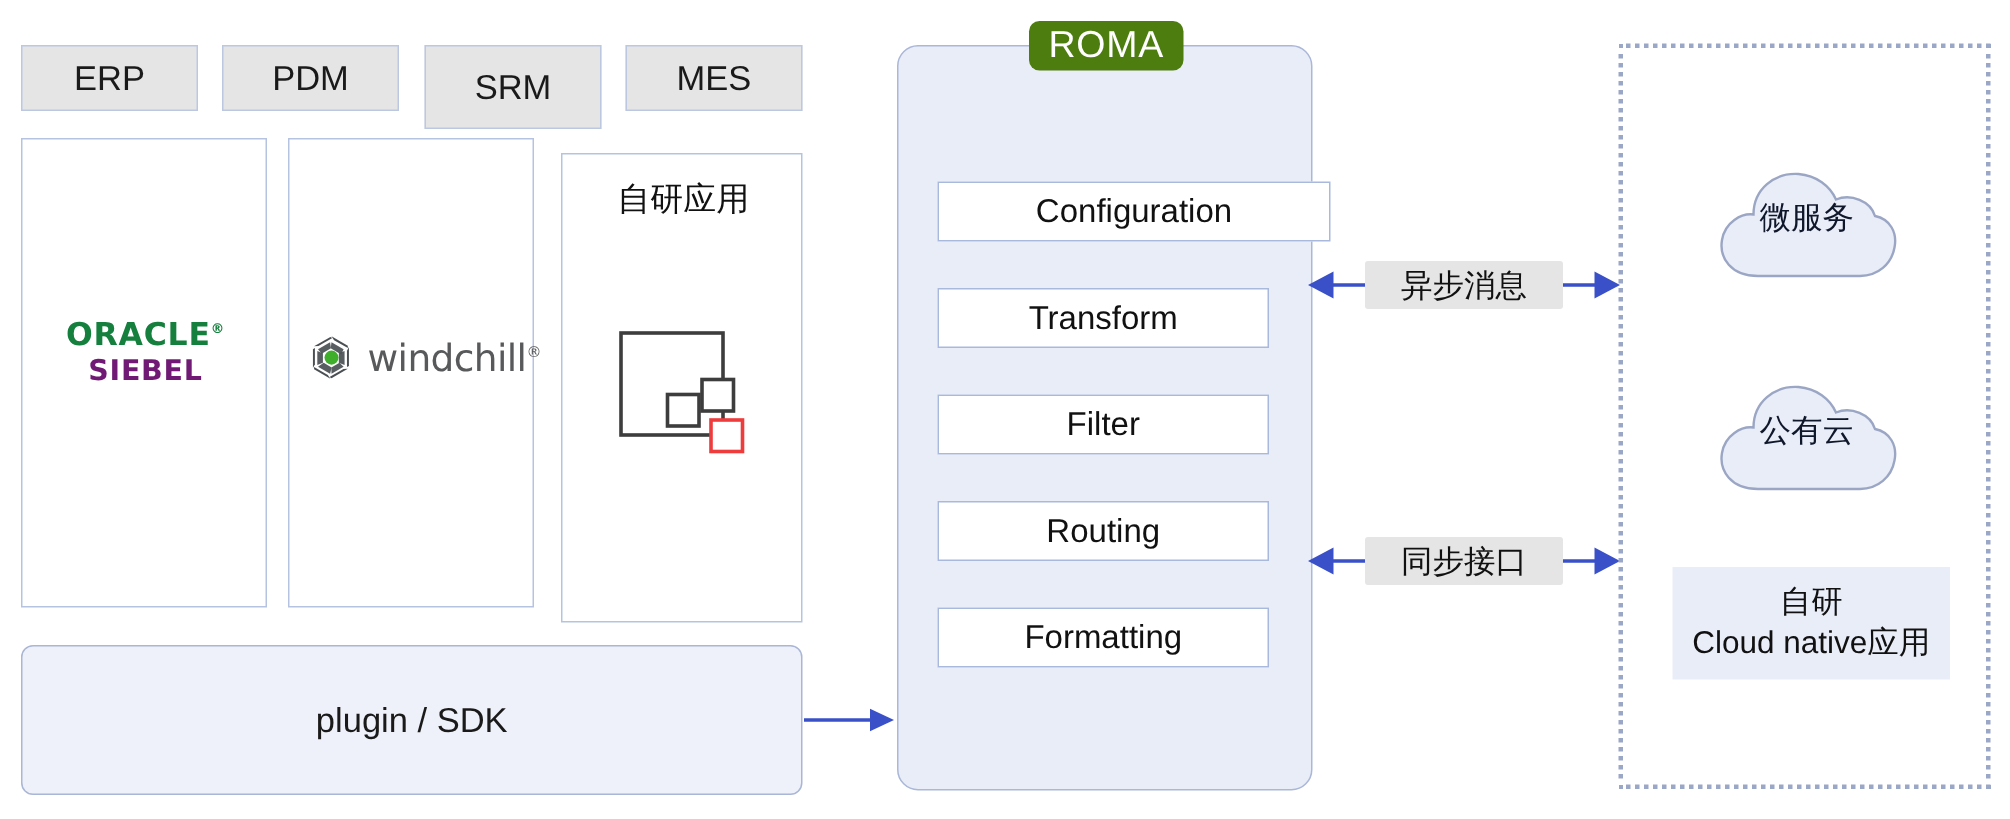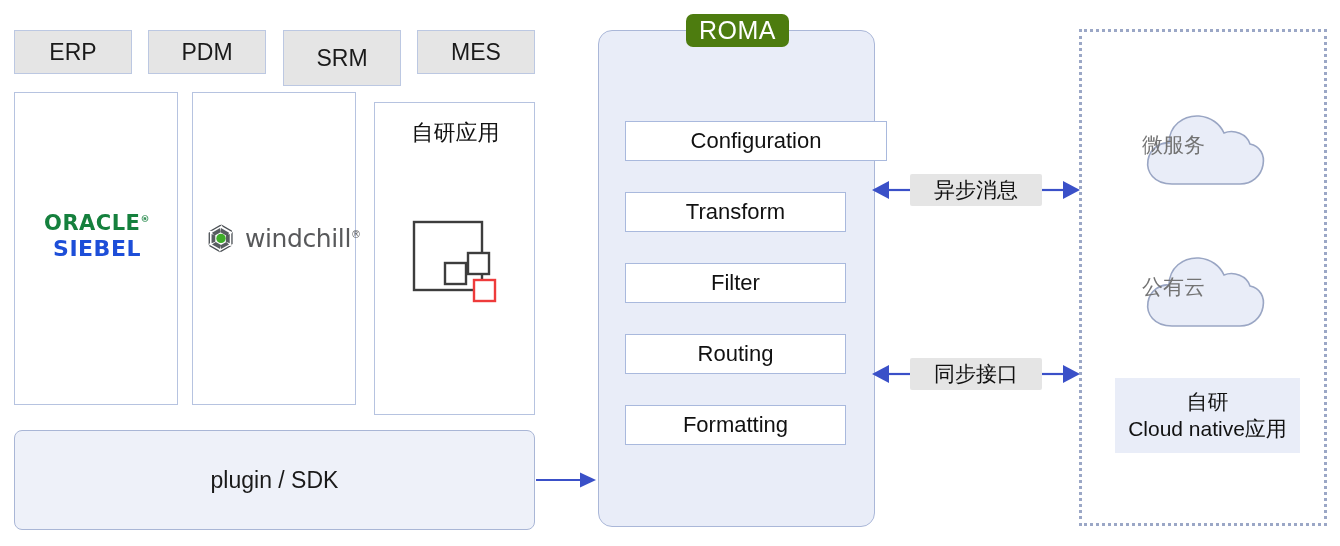--- a/index.html
+++ b/index.html
@@ -82,23 +82,23 @@
   .dotted-region {
     border: 3px dotted #9ba7c6;
     background: transparent;
   }
 
   .cloud-label {
     position: absolute;
     width: 100%;
     top: 50%;
     transform: translateY(-46%);
-    text-align: left;
+    text-align: center;
     font-size: 21px;
-    color: #737373;
+    color: #0f172a;
     pointer-events: none;
   }
   .cloud-wrap { position: absolute; }
 
   .cloudnative-box {
     background: #e9edf8;
     display: flex;
     flex-direction: column;
     align-items: center;
     justify-content: center;
@@ -130,22 +130,22 @@
     font-family: "DejaVu Sans", sans-serif;
     color: #15803d;
     font-size: 21px;
     font-weight: 700;
     letter-spacing: 0.5px;
     display: block;
   }
   .oracle-word sup { font-size: 9px; vertical-align: super; }
   .siebel-word {
     font-family: "DejaVu Sans", sans-serif;
-    color: #1d4ed8;
-    font-size: 22px;
+    color: #701a75;
+    font-size: 19px;
     font-weight: 700;
     letter-spacing: 0.5px;
     display: block;
     margin-top: 4px;
   }
 
   .windchill-wrap {
     position: absolute;
     display: flex;
     align-items: center;

